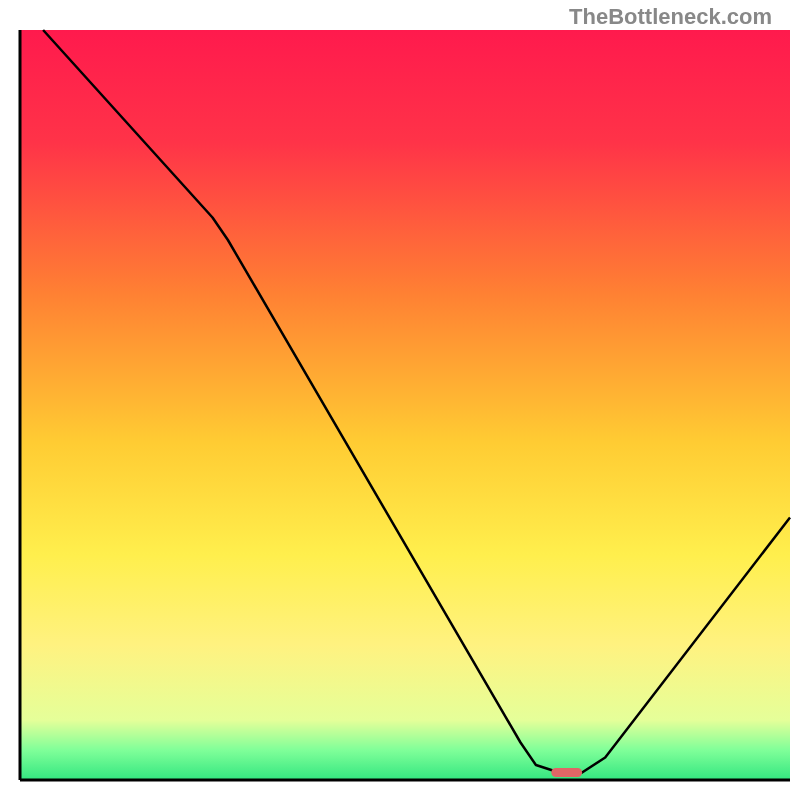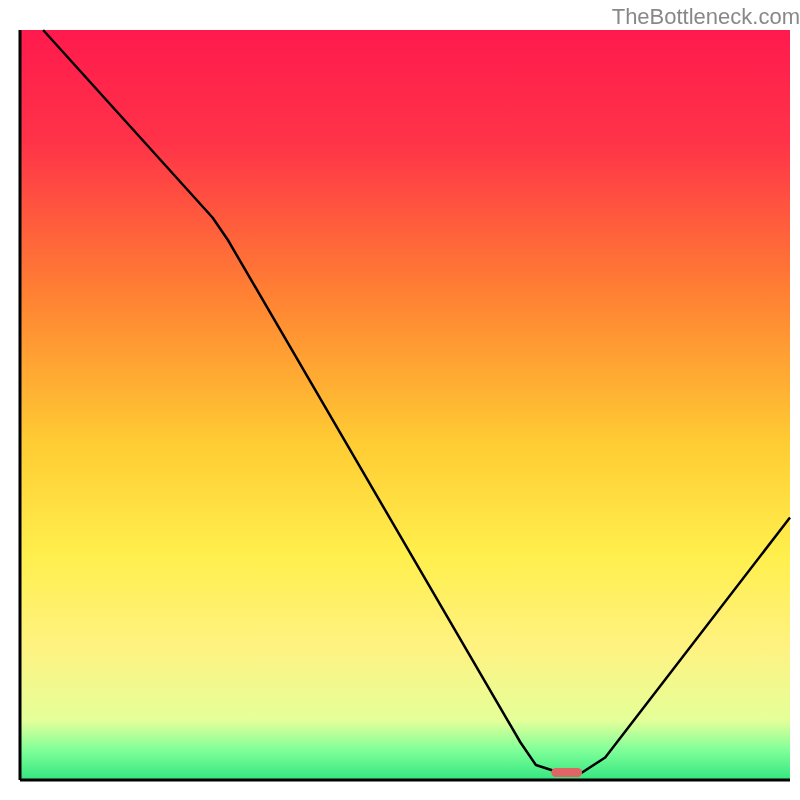--- a/index.html
+++ b/index.html
@@ -14,23 +14,23 @@
   .chart-container {
     position: absolute;
     top: 0;
     left: 0;
     width: 800px;
     height: 800px;
   }
   .watermark {
     position: absolute;
     top: 4px;
-    right: 0;
+    right: 28px;
     font-size: 22px;
-    font-weight: normal;
+    font-weight: bold;
     color: #888888;
     z-index: 10;
   }
   svg {
     display: block;
   }
 </style>
 </head>
 <body>
 

